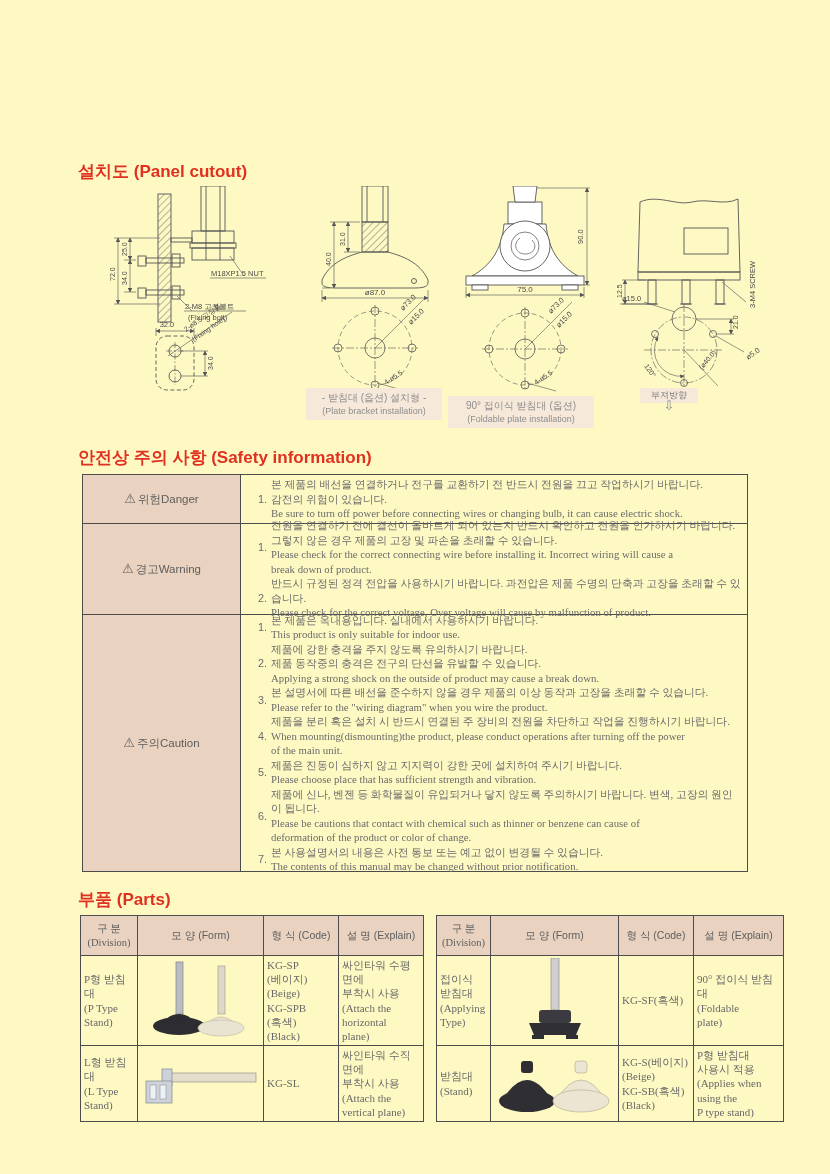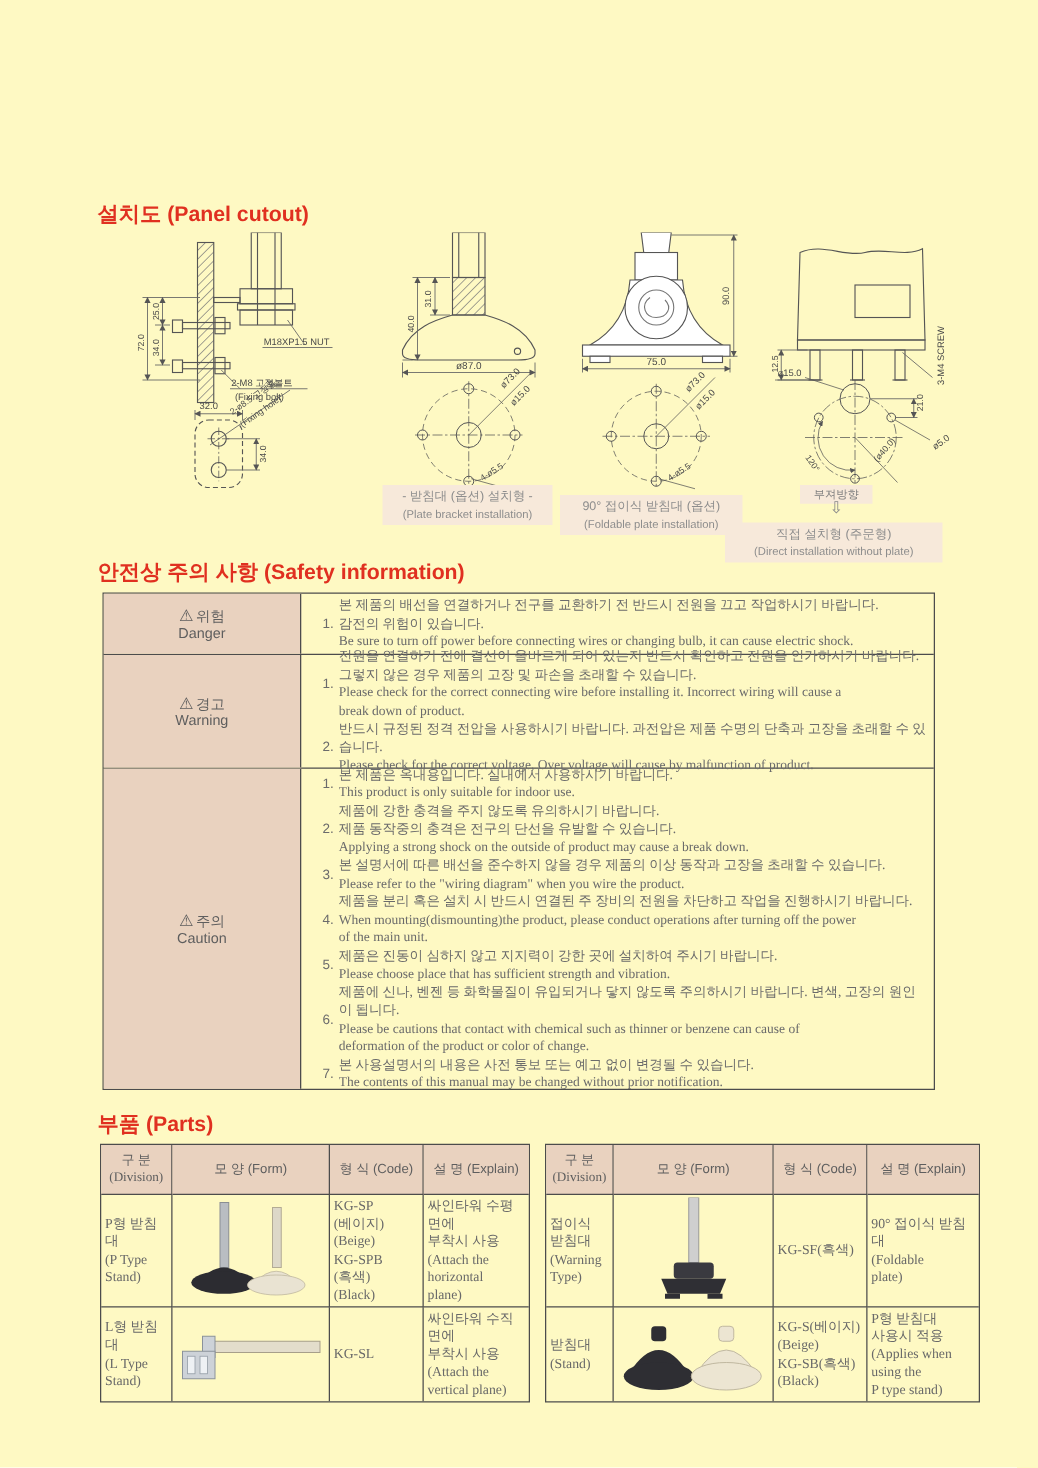--- a/index.html
+++ b/index.html
@@ -13,21 +13,21 @@
   .caption .ko{font-size:10px;}
   .buzzer{position:absolute;left:640px;top:388px;width:58px;background:#f7e9da;color:#7f7f7f;
           text-align:center;font-size:9px;padding:1px 0;}
   .down-arrow{position:absolute;left:640px;top:399px;width:58px;text-align:center;
               font-size:13px;color:#8a8a8a;line-height:1;}
   
   .safety-table{position:absolute;left:82px;top:474px;width:666px;border:1px solid #4c4c4c;
                 box-sizing:border-box;}
   .s-row{display:flex;border-top:1px solid #4c4c4c;}
   .s-row:first-child{border-top:none;}
-  .s-label{width:158px;background:#e9d2bf;display:flex;flex-direction:column;
+  .s-label{width:158px;background:#e9d2bf;display:flex;flex-direction:row;
            align-items:center;justify-content:center;color:#5e5e5e;font-size:11.5px;
            border-right:1px solid #4c4c4c;box-sizing:border-box;}
   .s-label .tri{font-size:13px;margin-right:2px;}
   .s-content{flex:1;padding:2px 4px 2px 8px;box-sizing:border-box;display:flex;
              flex-direction:column;justify-content:center;}
   .s-item{display:flex;}
   .s-num{width:18px;display:flex;align-items:center;justify-content:flex-end;
          padding-right:4px;font-size:10.8px;color:#6b6b6b;flex:none;}
   .s-txt{flex:1;font-size:10.8px;line-height:14.5px;color:#6b6b6b;}
   .ml{white-space:pre-line;font-family:Liberation Serif, serif;}
@@ -256,24 +256,20 @@
   <div class="caption" style="left:306px;top:388px;width:132px">
     <div class="ko">- 받침대 (옵션) 설치형 -</div>
     <div>(Plate bracket installation)</div>
   </div>
   <div class="caption" style="left:448px;top:396px;width:142px">
     <div class="ko">90° 접이식 받침대 (옵션)</div>
     <div>(Foldable plate installation)</div>
   </div>
   <div class="buzzer">부져방향</div>
   <div class="down-arrow">⇩</div>
-  <div class="caption" style="left:580px;top:418px;width:170px">
-    <div class="ko">직접 설치형 (주문형)</div>
-    <div>(Direct installation without plate)</div>
-  </div>
 
   <h1 class="sec-title" style="top:446px">안전상 주의 사항 (Safety information)</h1>
 
   <div class="safety-table">
     <div class="s-row" style="height:48px">
       <div class="s-label">
         <div><span class="tri">⚠</span><span>위험</span></div>
         <div>Danger</div>
       </div>
       <div class="s-content">
@@ -408,21 +404,21 @@
 
   <div class="ptable" style="left:436px;top:915px;grid-template-columns:54px 128px 75px 89px;grid-template-rows:40px 90px 75px">
     <div class="ph ml">구 분
 (Division)</div>
     <div class="ph">모 양 (Form)</div>
     <div class="ph">형 식 (Code)</div>
     <div class="ph">설 명 (Explain)</div>
 
     <div class="pc ml">접이식
 받침대
-(Warning
+(Applying
 Type)</div>
     <div class="pc pc-img">
       <svg width="70" height="86" viewBox="0 0 70 86">
         <rect x="31" y="0" width="8" height="52" fill="#cfcfcf" stroke="#9a9a9a" stroke-width="0.8"></rect>
         <rect x="19" y="52" width="32" height="13" rx="3" fill="#3a3a40"></rect>
         <polygon points="9,65 61,65 56,77 14,77" fill="#2f2f34"></polygon>
         <rect x="12" y="77" width="12" height="4" fill="#2f2f34"></rect>
         <rect x="46" y="77" width="12" height="4" fill="#2f2f34"></rect>
       </svg>
     </div>

